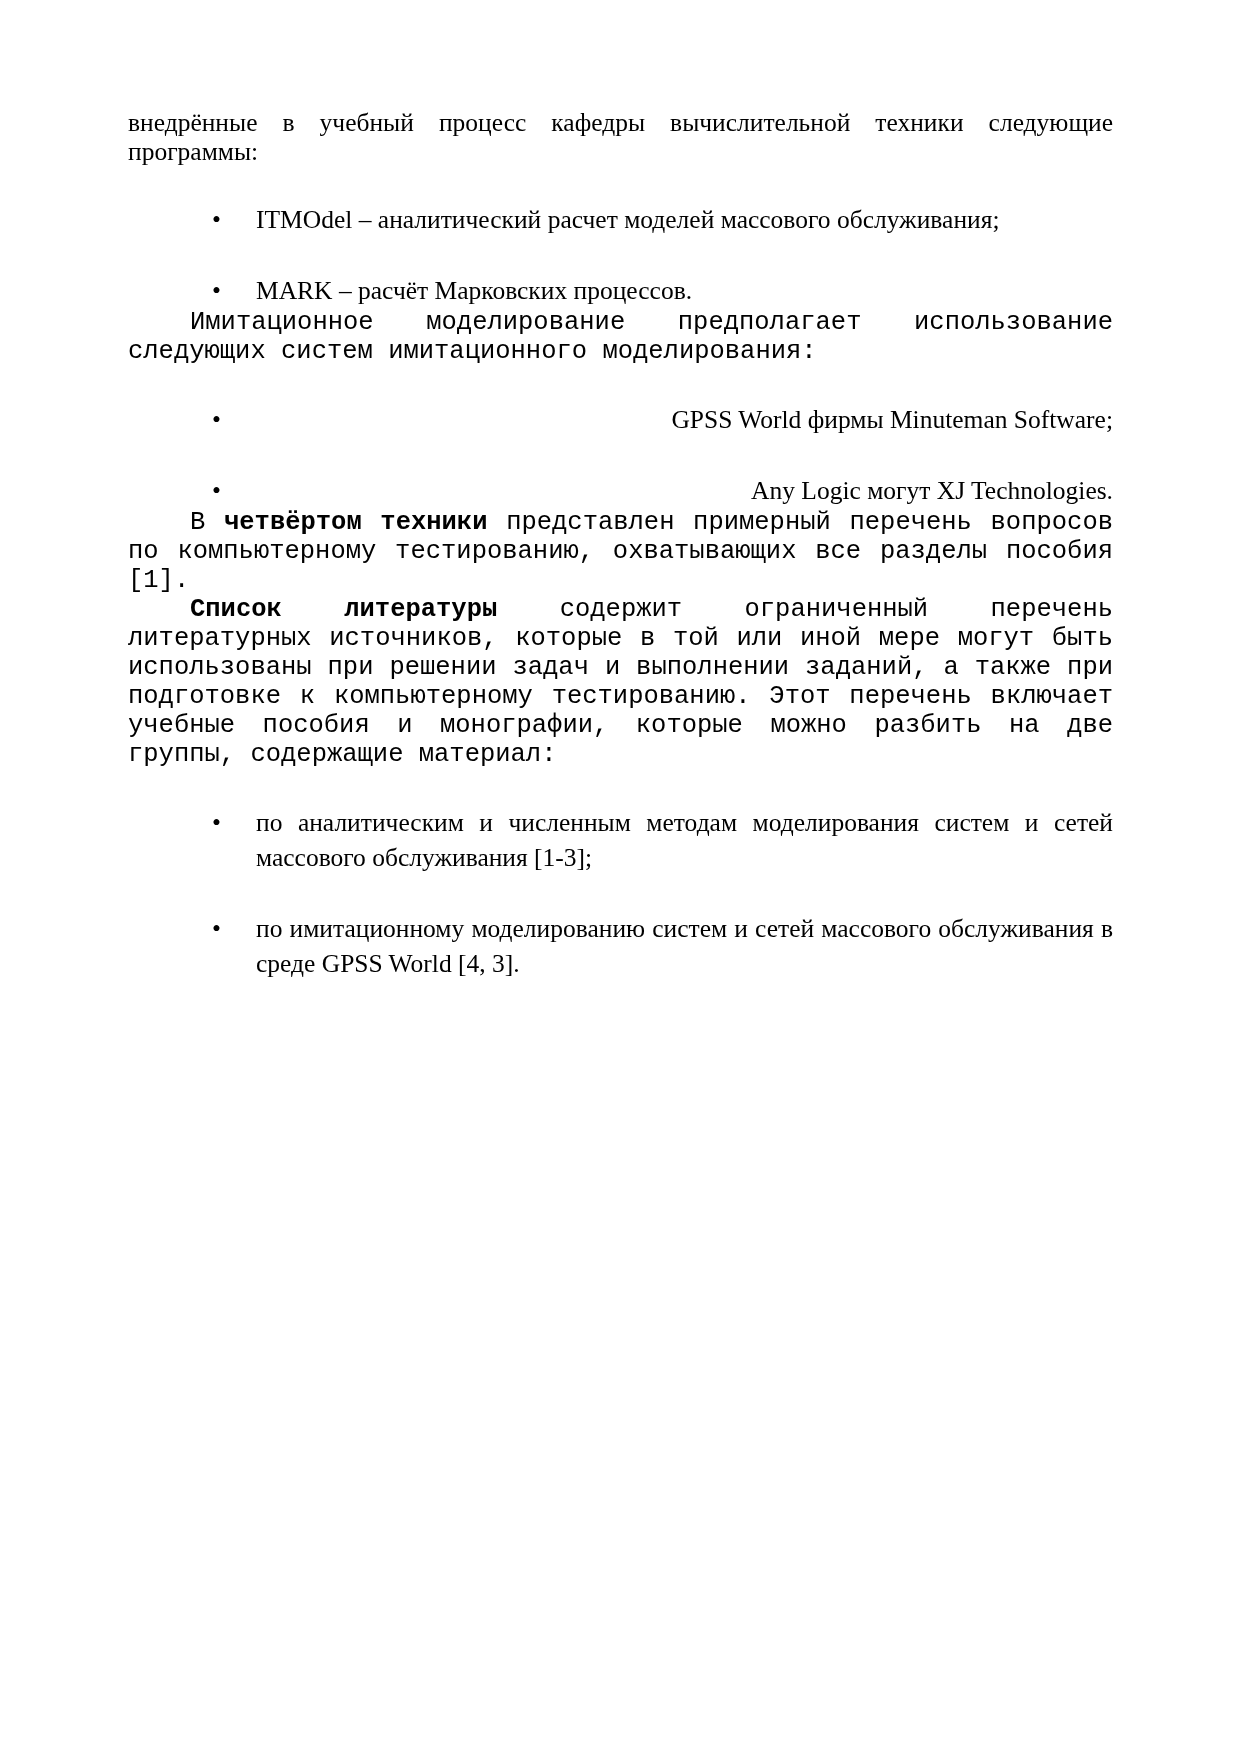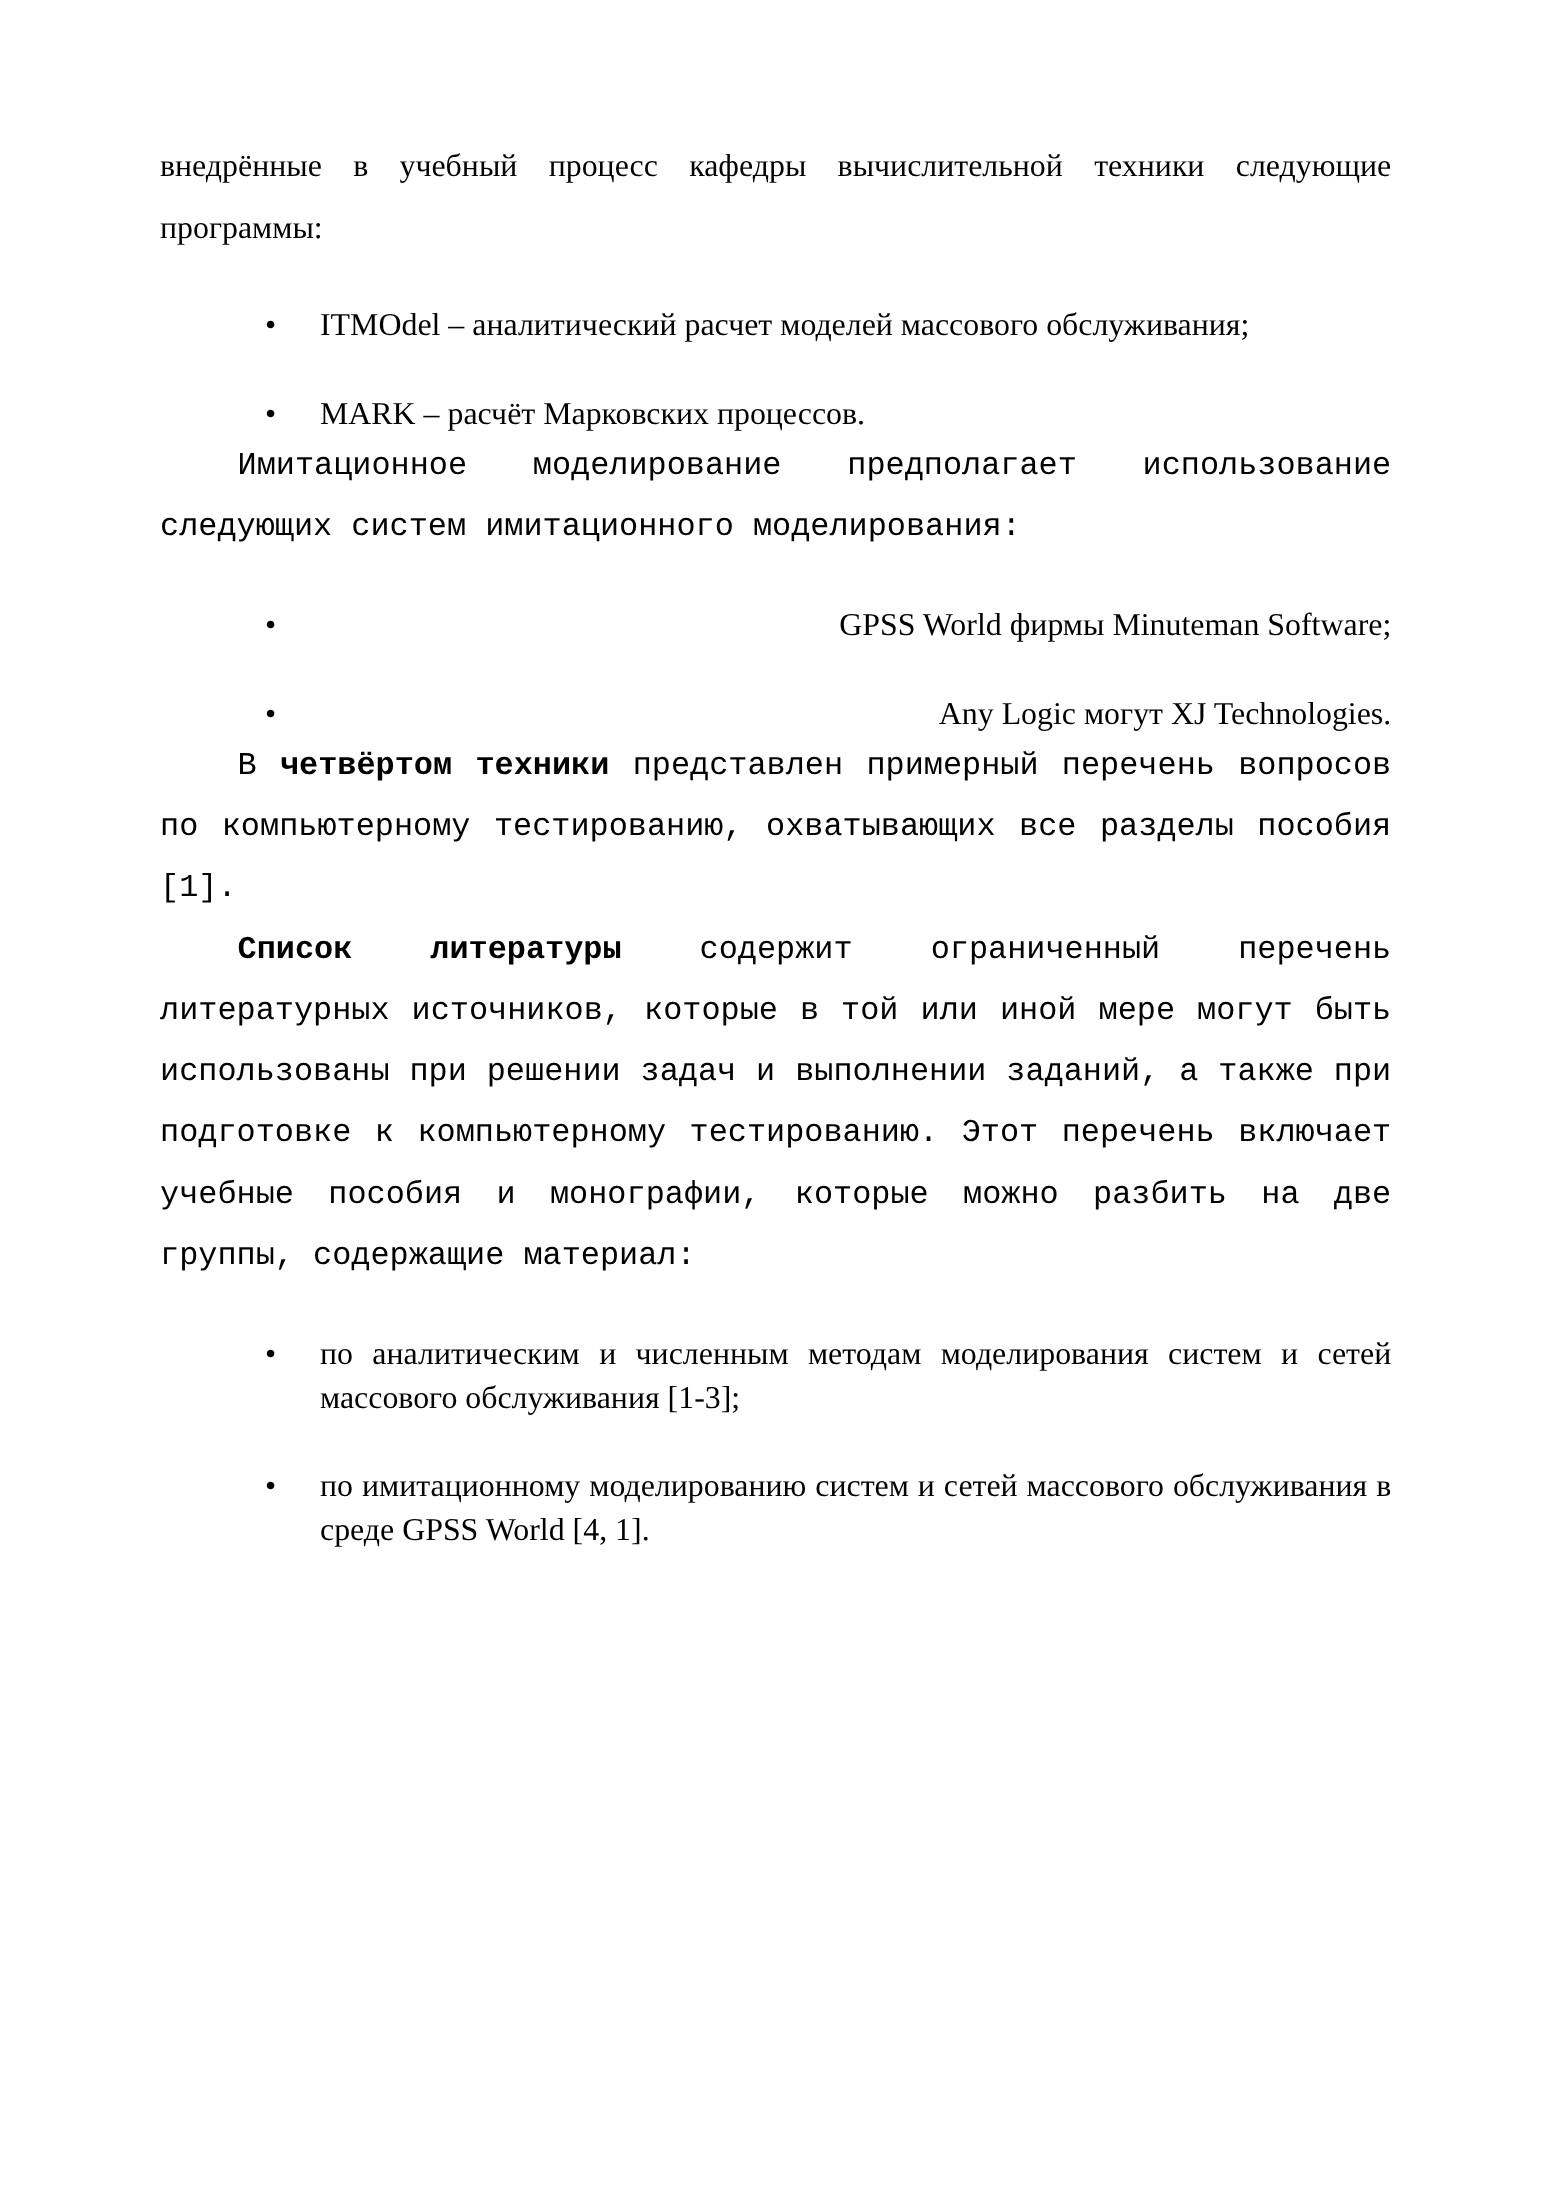--- a/index.html
+++ b/index.html
@@ -16,21 +16,21 @@
     padding: 108px 128px 0 128px;
     font-family: "Liberation Serif", "DejaVu Serif", serif;
     color: #000000;
   }
   .content {
     width: 985px;
   }
   p.para {
     margin: 0;
     font-size: 25.5px;
-    line-height: 49px;
+    line-height: 29px;
     text-align: justify;
     text-justify: inter-word;
     hyphens: none;
   }
   p.indent {
     text-indent: 62px;
     font-family: Liberation Mono, monospace;
   }
   .bullet-list {
     margin: 0;
@@ -102,21 +102,21 @@
 
     <p class="para indent"><b class="bold">Список литературы</b><span> содержит ограниченный перечень литературных источников, которые в той или иной мере могут быть использованы при решении задач и выполнении заданий, а также при подготовке к компьютерному тестированию. Этот перечень включает учебные пособия и монографии, которые можно разбить на две группы, содержащие материал:</span></p>
 
     <ul class="bullet-list">
       <li>
         <span class="bullet">•</span>
         <span class="txt">по аналитическим и численным методам моделирования систем и сетей массового обслуживания [1-3];</span>
       </li>
       <li>
         <span class="bullet">•</span>
-        <span class="txt">по имитационному моделированию систем и сетей массового обслуживания в среде GPSS World [4, 1].</span>
+        <span class="txt">по имитационному моделированию систем и сетей массового обслуживания в среде GPSS World [4, 3].</span>
       </li>
     </ul>
 
     <div class="gap"></div>
 
 
   </div>
 </div>
 
 </body></html>

